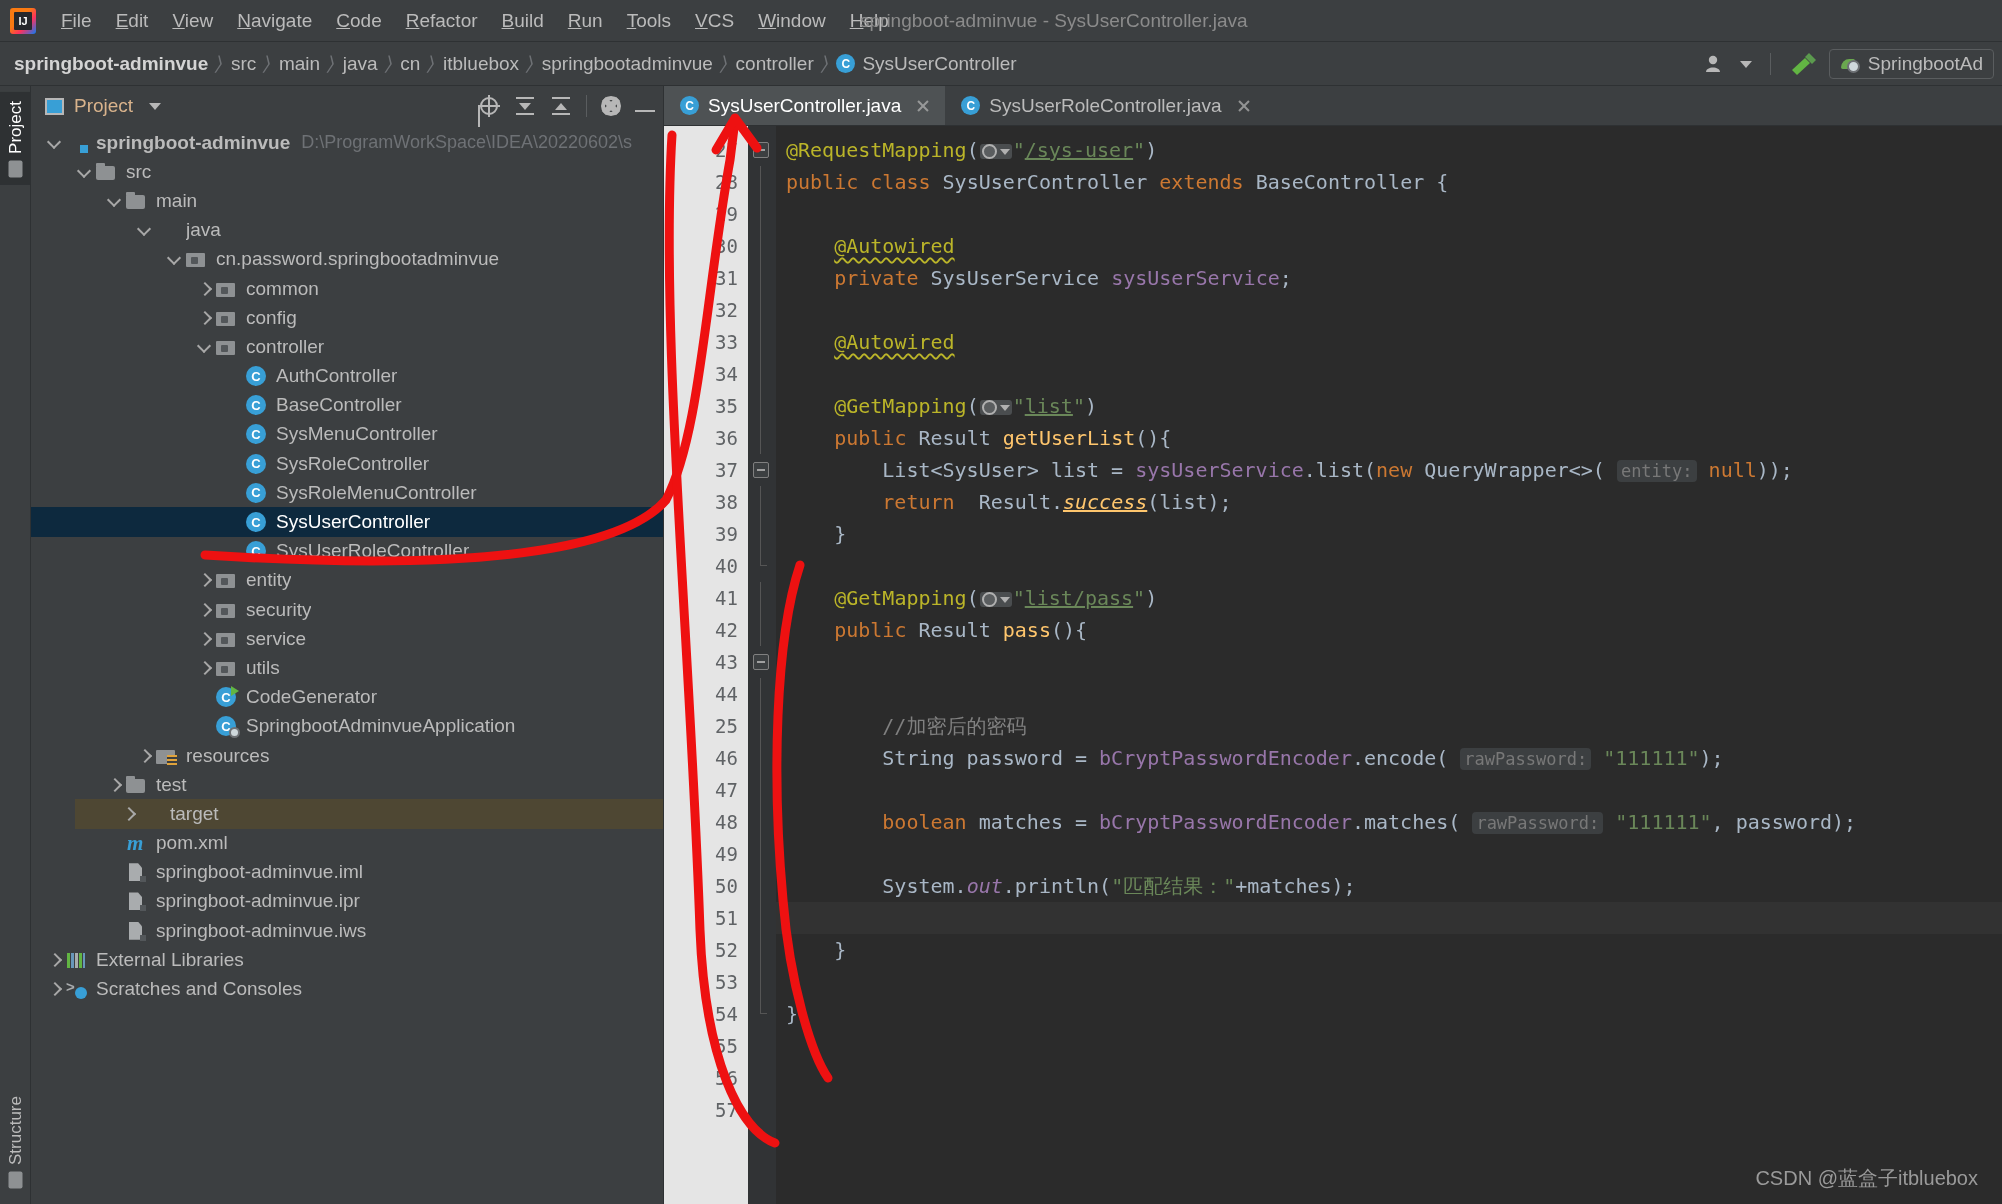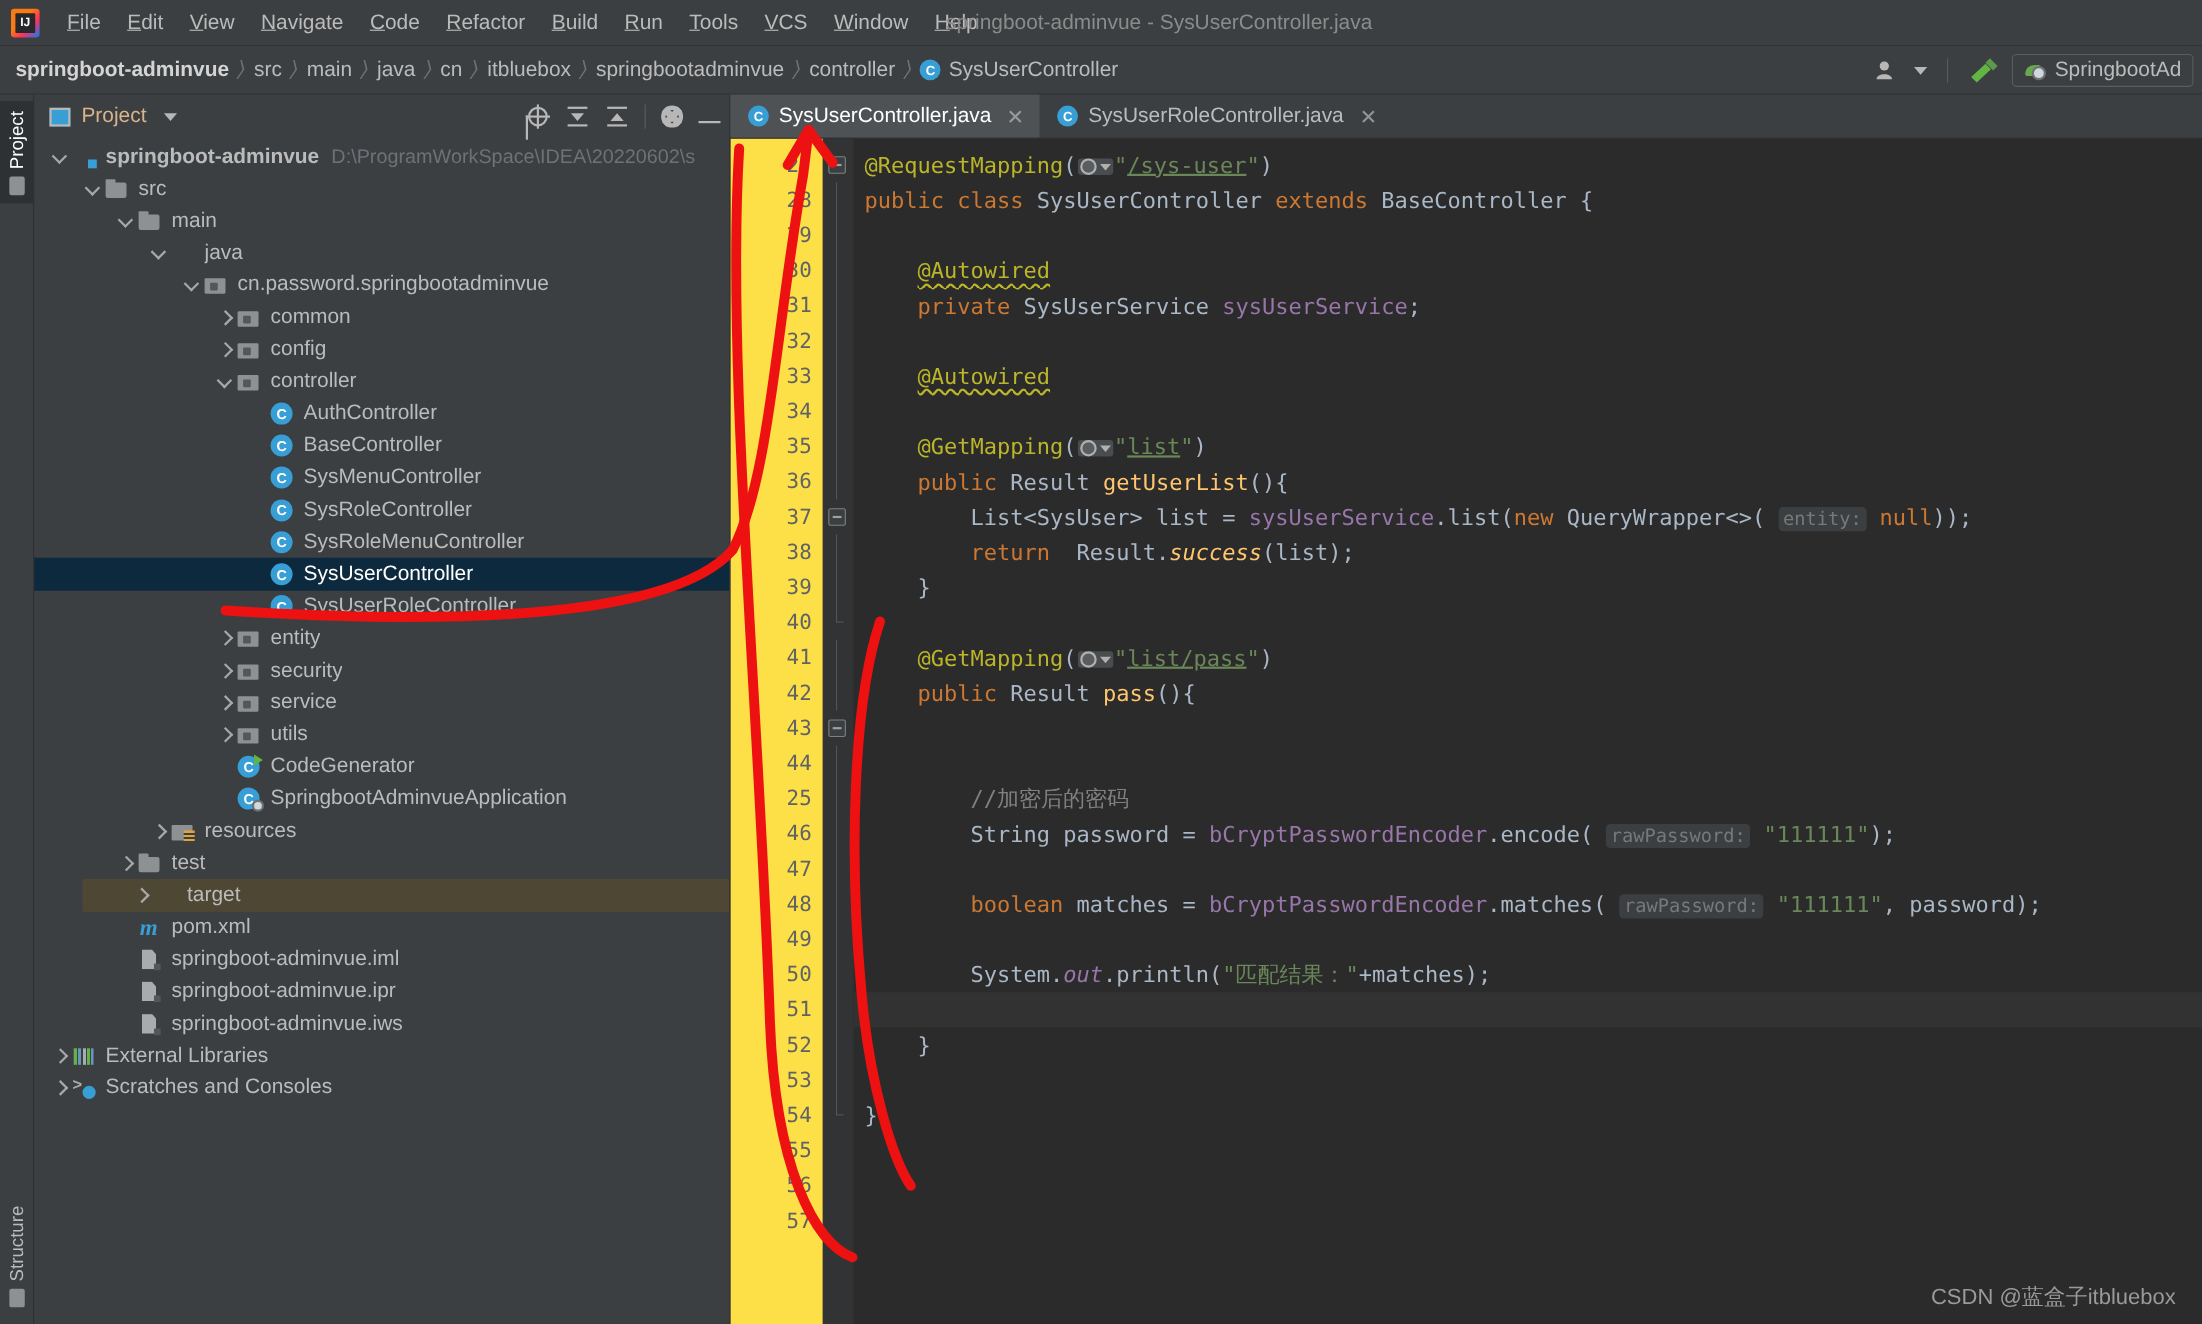--- a/index.html
+++ b/index.html
@@ -364,21 +364,21 @@
   .etab .x::after  { transform: rotate(-45deg); }
 
   .code-wrap {
     flex: 1; display: flex; min-height: 0;
     background: #2b2b2b;
     position: relative;
     overflow: hidden;
   }
   .gutter {
     width: 84px; min-width: 84px;
-    background: #fde047;
+    background: #e5e5e5;
     position: relative;
     padding-top: 8px;
   }
   .gline {
     height: 32px; display: flex; align-items: center;
     justify-content: flex-end;
     padding-right: 10px;
     color: #606366; font-size: 19px;
     font-family: "DejaVu Sans Mono", monospace;
     position: relative;
@@ -420,21 +420,21 @@
   }
   .cline.caret { background: #323232; }
   .kw   { color: #cc7832; }
   .ann  { color: #bbb529; }
   .annu { color: #bbb529; text-decoration: underline wavy #bbb529; text-underline-offset: 4px; }
   .str  { color: #6a8759; }
   .strl { color: #6a8759; text-decoration: underline; }
   .typ  { color: #a9b7c6; }
   .fld  { color: #9876aa; }
   .mth  { color: #ffc66d; }
-  .mthi { color: #ffc66d; font-style: italic; }
+  .mthi { color: #ffc66d; font-style: italic; text-decoration: underline; }
   .cmt  { color: #808080; }
   .stat { color: #9876aa; font-style: italic; }
   .hint {
     color: #787878; background: #3c3f41;
     border-radius: 4px; padding: 1px 4px;
     font-size: 17px;
   }
   .globe {
     display: inline-flex; align-items: center;
     background: #4a4d4f; border-radius: 3px;

